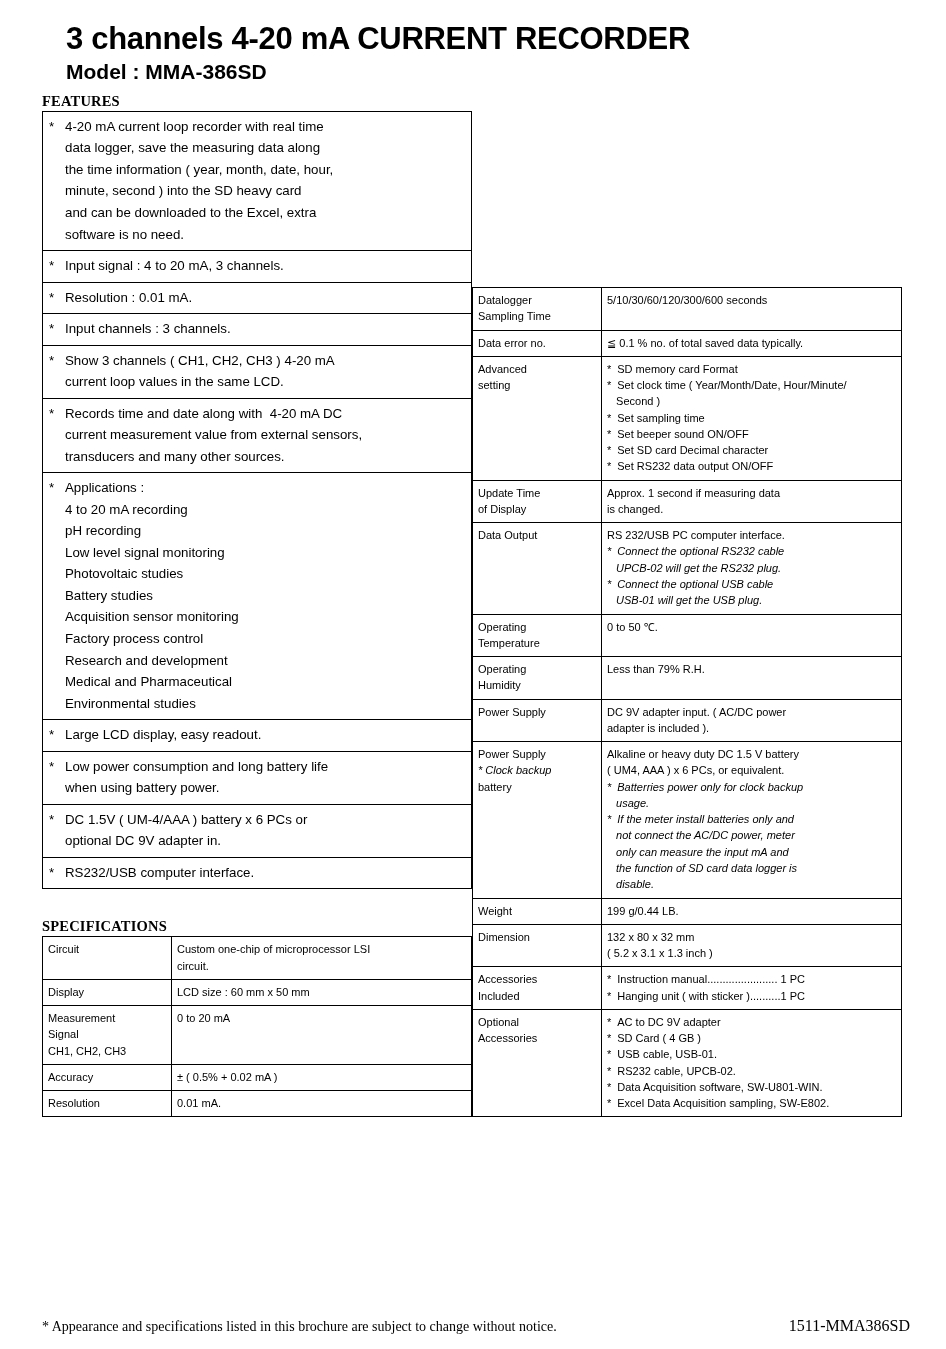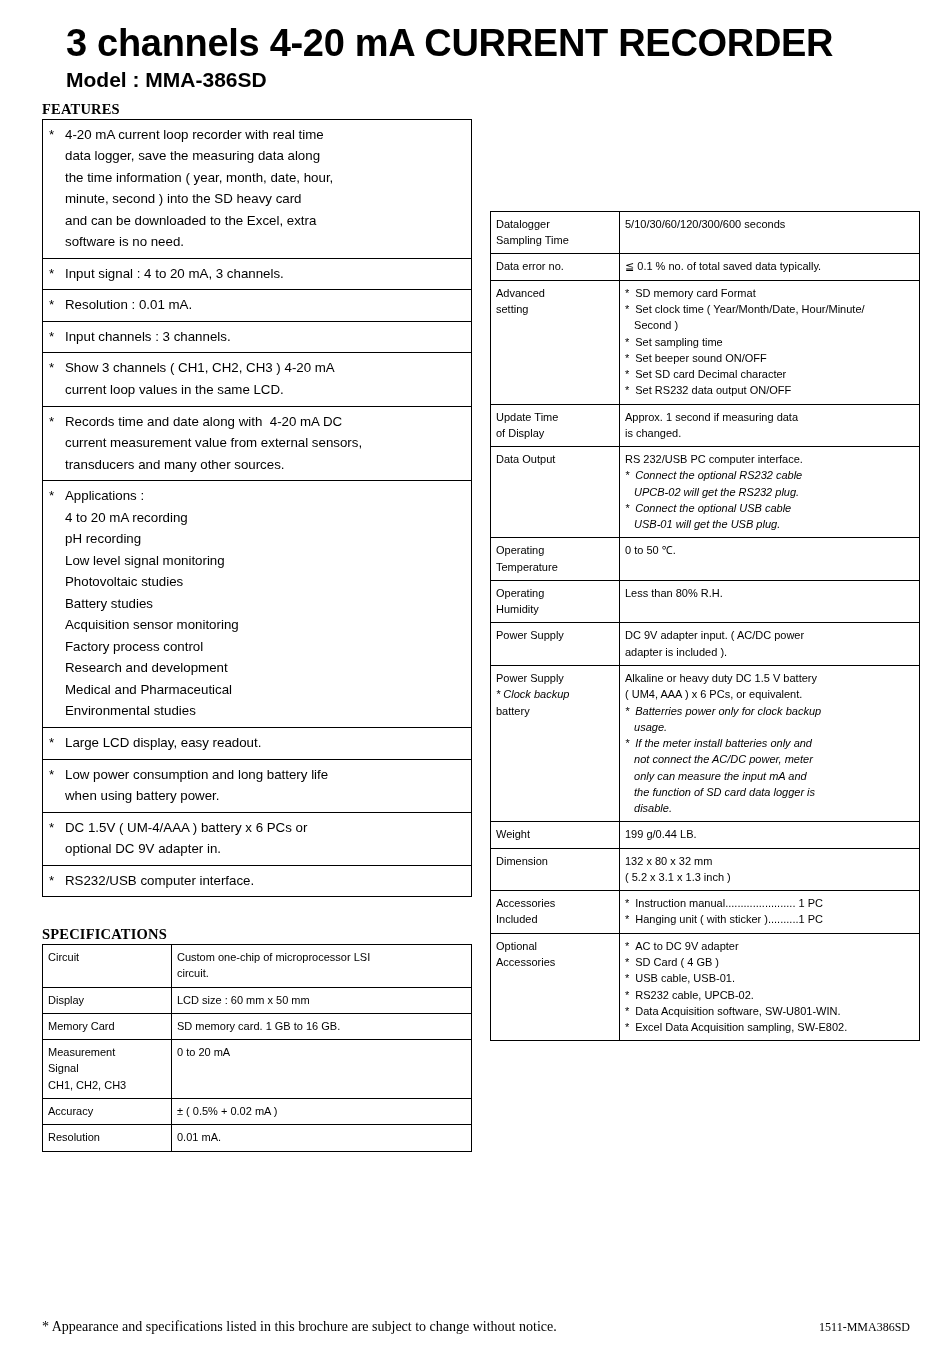--- a/index.html
+++ b/index.html
@@ -28,40 +28,39 @@
     padding: 22px 0 0 66px;
   }
   .title-1 {
     font-size: 25px;
     font-weight: bold;
     letter-spacing: -0.2px;
     line-height: 1.1;
     margin-bottom: 3px;
   }
   .title-2 {
-    font-size: 38px;
+    font-size: 31px;
     font-weight: bold;
     letter-spacing: -0.3px;
     line-height: 1.12;
     margin-bottom: 3px;
   }
   .title-3 {
     font-size: 21px;
     font-weight: bold;
     line-height: 1.15;
   }
 
   
   .columns {
     position: relative;
     margin-top: 9px;
     padding: 0 36px 0 42px;
     display: flex;
-    gap: 18px;
-    align-items: center;
+    align-items: flex-end;
   }
   .col-left { width: 430px; flex: 0 0 430px; }
   .col-right { width: 430px; flex: 0 0 430px; }
 
   .section-label {
     font-size: 14.5px;
     font-weight: bold;
     font-family: "Liberation Serif", serif;
     margin: 0 0 1px 0;
     letter-spacing: 0.2px;
@@ -126,21 +125,21 @@
     padding: 0 36px 0 42px;
     display: flex;
     justify-content: space-between;
     align-items: baseline;
   }
   .footer-note {
     font-size: 14px;
     font-family: "Liberation Serif", serif;
   }
   .footer-code {
-    font-size: 12px;
+    font-size: 16px;
     font-family: "Liberation Serif", serif;
   }
 </style>
 </head>
 <body>
 
 <div class="page">
 
   <div class="header">
     <div class="title-2">3 channels 4-20 mA CURRENT RECORDER</div>
@@ -308,30 +307,20 @@
                 <div>Display</div>
               </td>
               <td>
                 <div class="cell-list">
                   <div>LCD size : 60 mm x 50 mm</div>
                 </div>
               </td>
             </tr>
             <tr>
               <td class="key">
-                <div>Memory Card</div>
-              </td>
-              <td>
-                <div class="cell-list">
-                  <div>SD memory card. 1 GB to 16 GB.</div>
-                </div>
-              </td>
-            </tr>
-            <tr>
-              <td class="key">
                 <div>Measurement</div>
                 <div>Signal</div>
                 <div>CH1, CH2, CH3</div>
               </td>
               <td>
                 <div class="cell-list">
                   <div>0 to 20 mA</div>
                 </div>
               </td>
             </tr>
@@ -471,21 +460,21 @@
                 </div>
               </td>
             </tr>
             <tr>
               <td class="key">
                 <div>Operating</div>
                 <div>Humidity</div>
               </td>
               <td>
                 <div class="cell-list">
-                  <div>Less than 80% R.H.</div>
+                  <div>Less than 79% R.H.</div>
                 </div>
               </td>
             </tr>
             <tr>
               <td class="key">
                 <div>Power Supply</div>
               </td>
               <td>
                 <div class="cell-list">
                   <div>DC 9V adapter input. ( AC/DC power</div>

